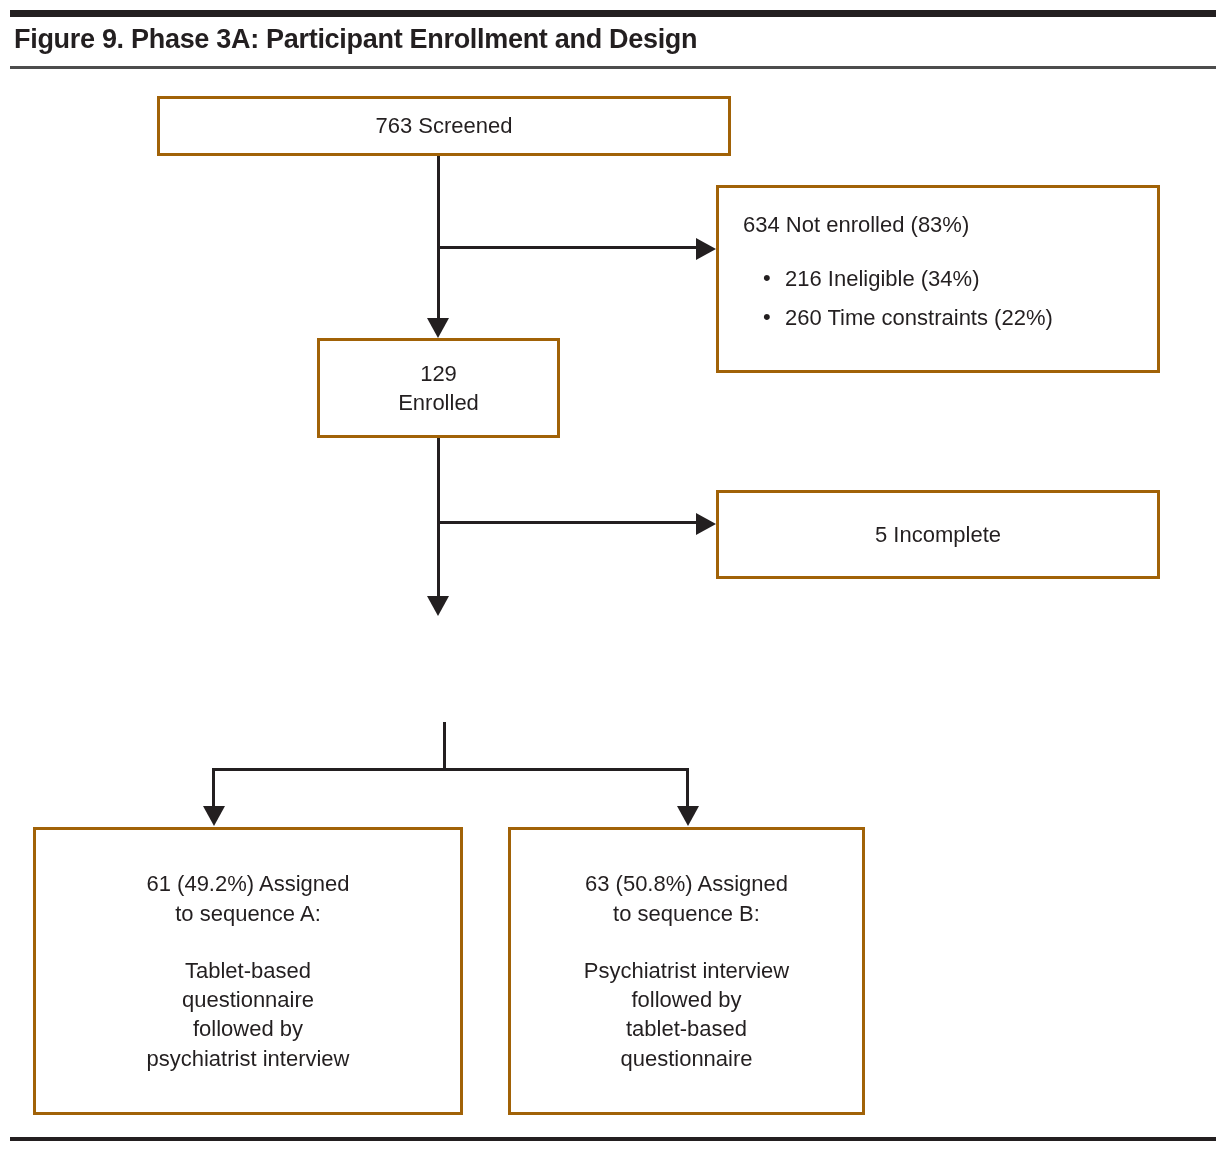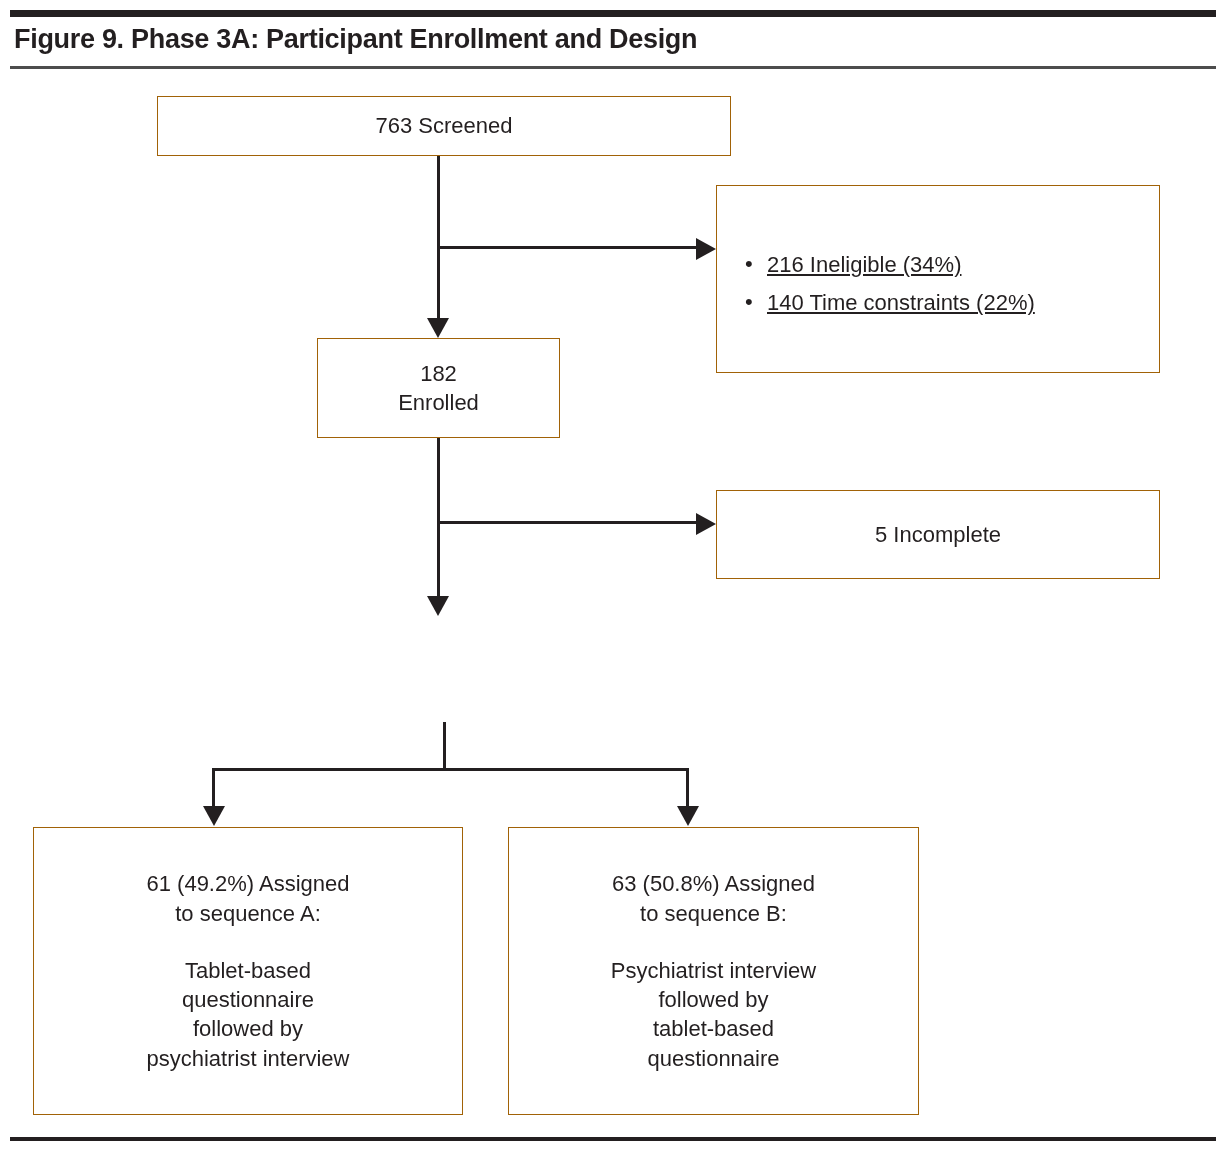--- a/index.html
+++ b/index.html
@@ -53,40 +53,39 @@
     font-weight: bold;
     letter-spacing: -0.3px;
     color: #231f20;
     white-space: nowrap;
   }
 
   
   .node {
     position: absolute;
     box-sizing: border-box;
-    border: 1px solid #a16207;
+    border: 3px solid #a16207;
     background: #ffffff;
     display: flex;
     flex-direction: column;
     justify-content: center;
     font-size: 22px;
     line-height: 1.33;
     color: #231f20;
   }
   .node.center { align-items: center; text-align: center; }
   .node.left   { align-items: flex-start; text-align: left; }
 
   .node-line { display: block; white-space: nowrap; }
 
   
   .bullet-list {
     list-style: none;
-    margin: 0;
+    margin: 16px;
     padding: 0;
-    text-decoration: underline;
   }
   .bullet-list li {
     position: relative;
     padding-left: 26px;
     white-space: nowrap;
     margin-top: 9px;
   }
   .bullet-list li::before {
     content: "\2022";
     position: absolute;
@@ -98,21 +97,21 @@
 
   .spacer-line { height: 28px; }
 
   
   #node-screened     { left: 157px; top: 96px;  width: 574px; height: 60px;  }
   #node-not-enrolled { left: 716px; top: 185px; width: 444px; height: 188px; padding: 12px 0 12px 24px; }
   #node-enrolled     { left: 317px; top: 338px; width: 243px; height: 100px; }
   #node-incomplete   { left: 716px; top: 490px; width: 444px; height: 89px;  }
   #node-completed    { left: 157px; top: 614px; width: 574px; height: 108px; }
   #node-seq-a        { left: 33px;  top: 827px; width: 430px; height: 288px; }
-  #node-seq-b        { left: 508px; top: 827px; width: 411px; height: 288px; text-align: right; }
+  #node-seq-b        { left: 508px; top: 827px; width: 357px; height: 288px; text-align: right; }
 
   
   .connector { position: absolute; background: #231f20; }
   .v-line { width: 3px; }
   .h-line { height: 3px; }
 
   .arrow-down {
     position: absolute;
     width: 0; height: 0;
     border-left: 11px solid transparent;
@@ -161,28 +160,29 @@
   <div class="node center" id="node-screened">
     <span class="node-line">763 Screened</span>
   </div>
 
   <div class="connector v-line" id="trunk-1"></div>
   <div class="arrow-down" id="arrow-1"></div>
   <div class="connector h-line" id="branch-1-h"></div>
   <div class="arrow-right" id="arrow-1b"></div>
 
   <div class="node left" id="node-not-enrolled">
+    <span class="node-line">634 Not enrolled (83%)</span>
     <ul class="bullet-list">
       <li>216 Ineligible  (34%)</li>
-      <li>140 Time constraints (22%)</li>
+      <li>260 Time constraints (22%)</li>
     </ul>
   </div>
 
   <div class="node center" id="node-enrolled">
-    <span class="node-line">182</span>
+    <span class="node-line">129</span>
     <span class="node-line">Enrolled</span>
   </div>
 
   <div class="connector v-line" id="trunk-2"></div>
   <div class="arrow-down" id="arrow-2"></div>
   <div class="connector h-line" id="branch-2-h"></div>
   <div class="arrow-right" id="arrow-2b"></div>
 
   <div class="node center" id="node-incomplete">
     <span class="node-line">5 Incomplete</span>

